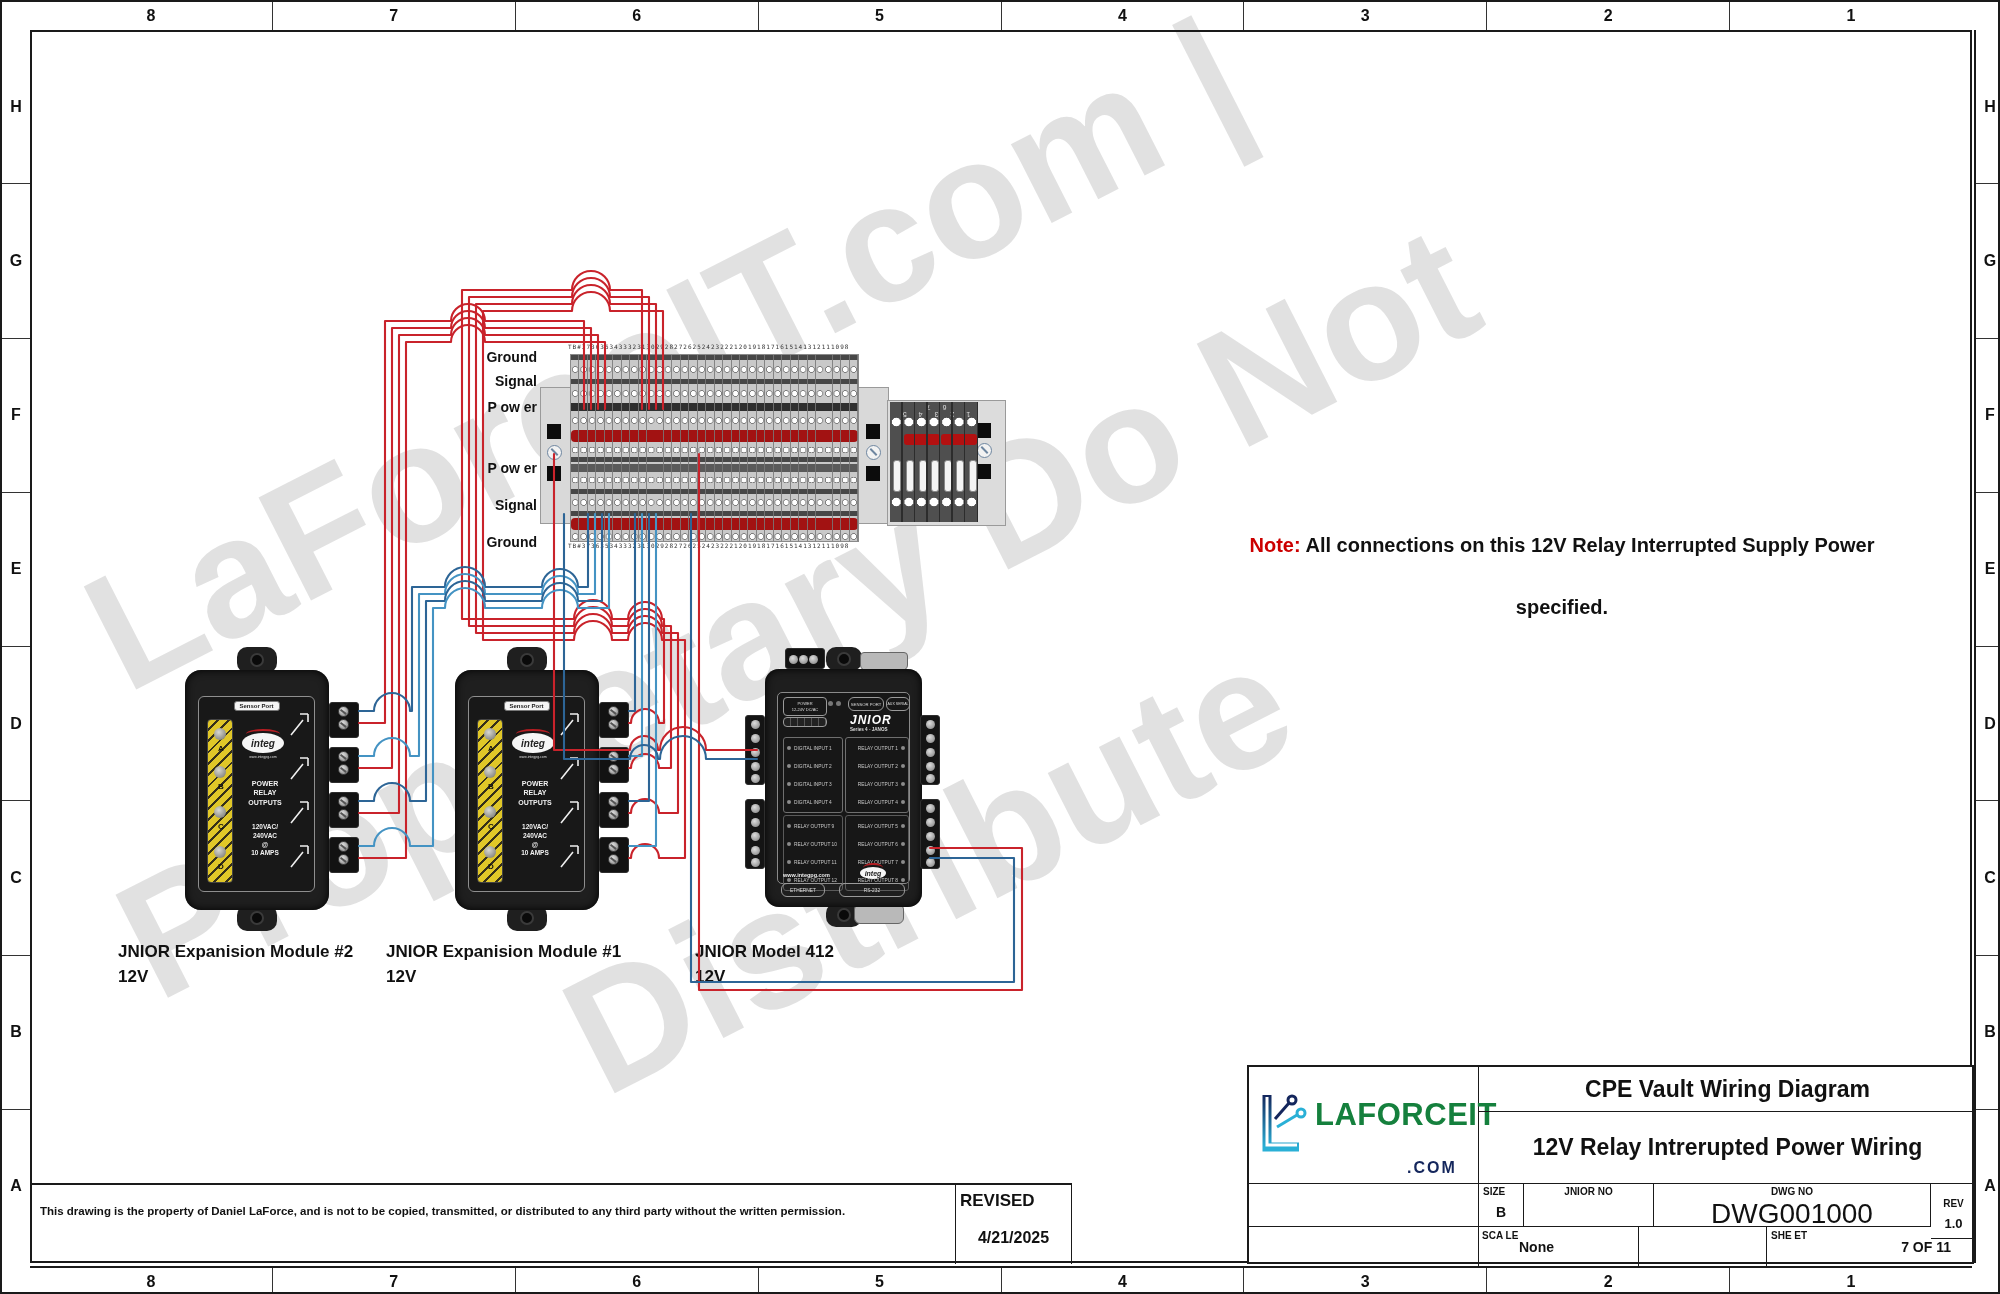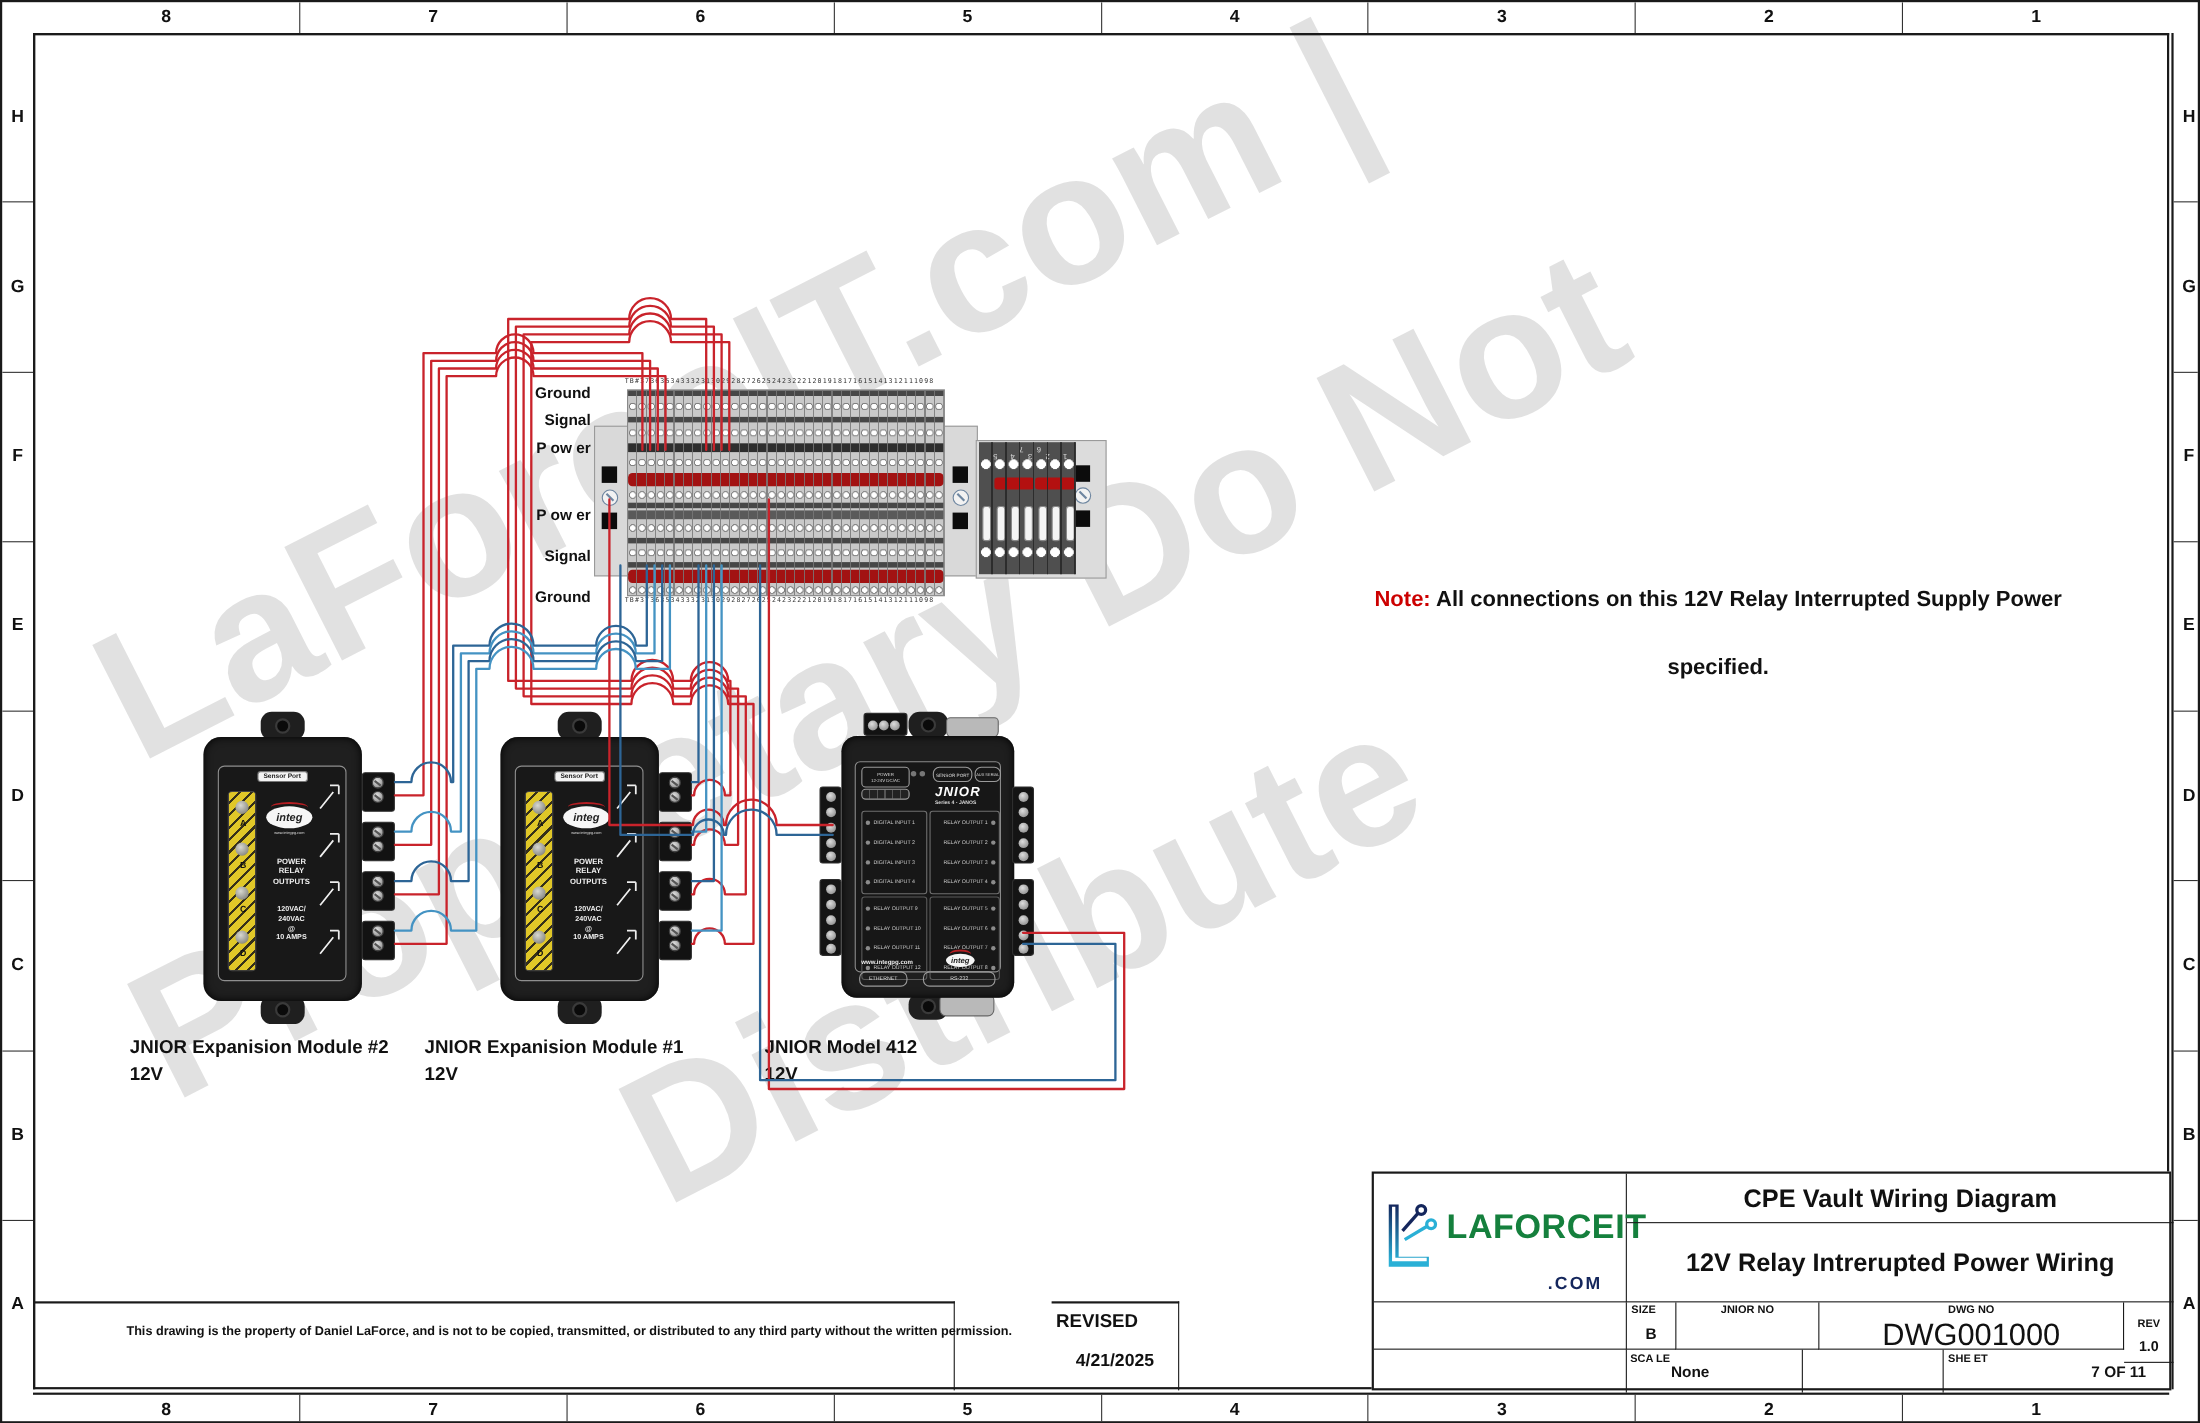--- a/index.html
+++ b/index.html
@@ -502,21 +502,21 @@
       <path stroke="#2d6596" d="M627 709 H633 V512"></path>
       <path stroke="#4493c3" d="M627 754 H640 V512"></path>
       <path stroke="#2d6596" d="M627 799 H647 V512"></path>
       <path stroke="#4493c3" d="M627 844 H654 V512"></path>
 
       <path stroke="#2d6596" d="M755 757 H704 a20,20 0 0 0 -46,0 H656 a14,14 0 0 0 -28,0 H562 V512"></path>
       <path stroke="#2d6596" d="M928 856 H1012 V980 H689 V512"></path>
     </g>
   </svg>
 
-  <div class="tcell" style="left:28px;top:1181px;width:838px;height:81px;border-width:2px 1px 0 0;text-align:right;">
+  <div class="tcell" style="left:28px;top:1181px;width:926px;height:81px;border-width:2px 1px 0 0;">
     <div style="position:absolute;left:10px;top:18px;width:880px;font-size:11.5px;font-weight:600;color:#111;line-height:1.5;">This drawing is the property of Daniel LaForce, and is not to be copied, transmitted, or distributed to any third party without the written permission.</div>
   </div>
   <div class="tcell" style="left:954px;top:1181px;width:116px;height:81px;border-width:2px 1px 0 0;">
     <div style="position:absolute;left:4px;top:6px;font-size:17px;font-weight:bold;color:#111;">REVISED</div>
     <div style="position:absolute;left:0;top:44px;width:100%;text-align:center;font-size:16px;font-weight:bold;color:#111;">4/21/2025</div>
   </div>
 
   <div class="tblock" style="left:1245px;top:1063px;width:727px;height:199px;">
 
     <div class="tcell" style="left:0;top:0;width:230px;height:117px;border-width:0 1px 1px 0;">

